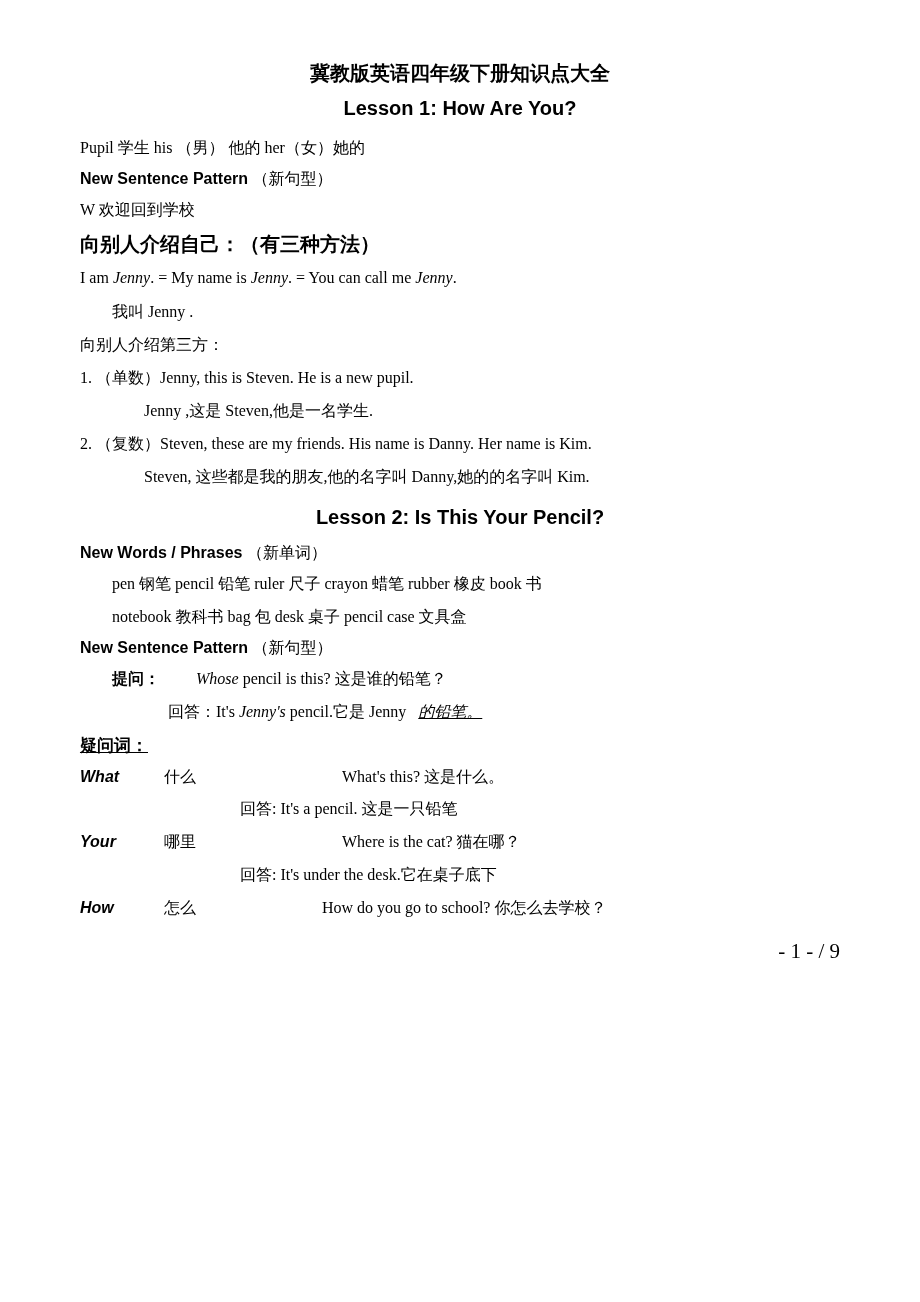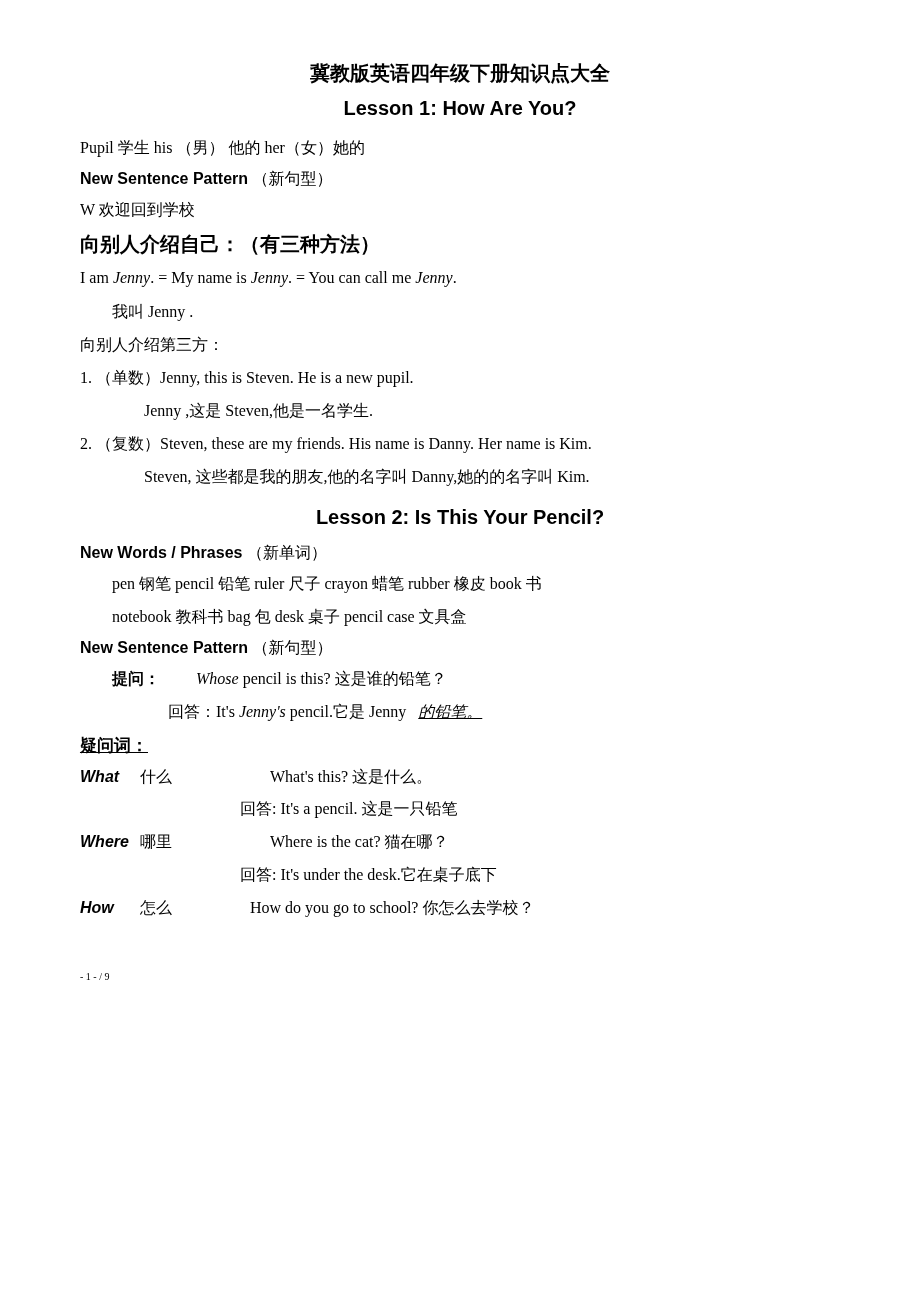--- a/index.html
+++ b/index.html
@@ -87,29 +87,30 @@
     .section-block {
       margin-bottom: 8px;
     }
 
     .list-item {
       margin-bottom: 4px;
       line-height: 1.8;
     }
 
     .page-footer {
-      text-align: left;
-      margin-top: 48px;
-      font-size: 10px;
+      text-align: right;
+      margin-top: 16px;
+      font-size: 21px;
     }
 
     .qa-row {
       display: flex;
       margin-bottom: 4px;
       line-height: 1.8;
+      gap: 24px;
     }
 
     .qa-label {
       min-width: 80px;
       font-weight: bold;
       font-style: italic;
       font-family: "Arial", sans-serif;
     }
 
     .qa-answer {
@@ -193,21 +194,21 @@
     <span class="qa-label" style="font-style: italic; font-weight: bold; min-width: 60px;"><span>What</span></span>
     <span style="min-width: 50px;">什么</span>
     <span style="min-width: 80px;"></span>
     <span>What's this?  这是什么。</span>
   </div>
   <div class="qa-answer" style="margin-left: 160px;">
     <span>回答: It's a pencil.  这是一只铅笔</span>
   </div>
 
   <div class="qa-row">
-    <span class="qa-label" style="font-style: italic; font-weight: bold; min-width: 60px;"><span>Where</span></span>
+    <span class="qa-label" style="font-style: italic; font-weight: bold; min-width: 60px;"><span>Your</span></span>
     <span style="min-width: 50px;">哪里</span>
     <span style="min-width: 80px;"></span>
     <span>Where is the cat?  猫在哪？</span>
   </div>
   <div class="qa-answer" style="margin-left: 160px;">
     <span>回答: It's under the desk.它在桌子底下</span>
   </div>
 
   <div class="qa-row">
     <span class="qa-label" style="font-style: italic; font-weight: bold; min-width: 60px;"><span>How</span></span>

